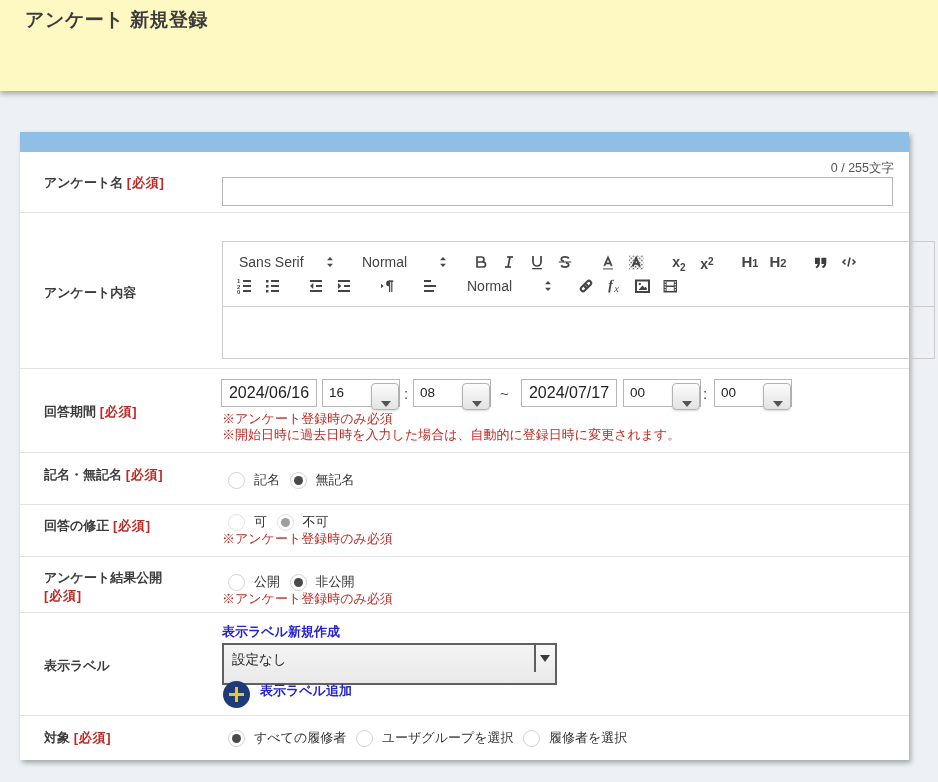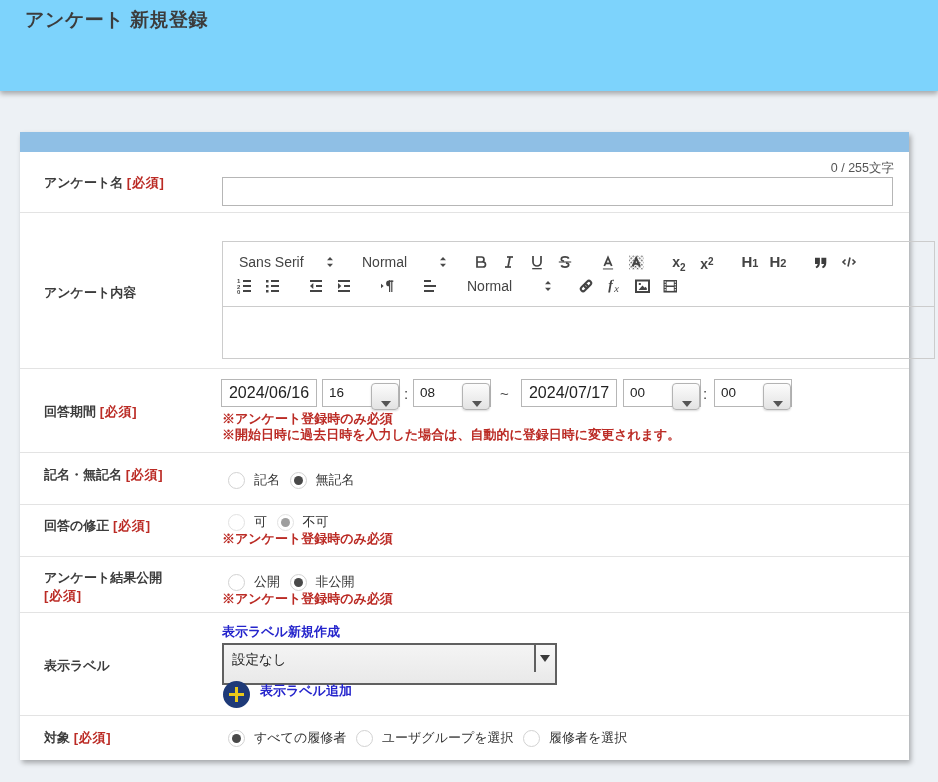--- a/index.html
+++ b/index.html
@@ -1,27 +1,27 @@
 <!DOCTYPE html>
 <html lang="ja"><head>
 <meta charset="utf-8">
 <style>
   * { margin:0; padding:0; box-sizing:border-box; }
   html,body { width:938px; height:782px; }
   body { font-family:"Liberation Sans", sans-serif; background:#edf1f5; position:relative; overflow:hidden; }
-  .hdr { position:absolute; left:0; top:0; width:938px; height:91px; background:#7dd3fc; box-shadow:0 3px 5px rgba(0,0,0,0.30); }
+  .hdr { position:absolute; left:0; top:0; width:938px; height:91px; background:#fef9c3; box-shadow:0 3px 5px rgba(0,0,0,0.30); }
   .hdr h1 { position:absolute; left:25px; top:7px; font-size:19px; font-weight:bold; color:#3c3c3c; letter-spacing:0.5px; }
   .hdr .warn { position:absolute; left:18px; top:46px; font-size:13px; font-weight:bold; color:#bb2b25; letter-spacing:0.08px; }
   .box { position:absolute; left:20px; top:132px; width:889px; height:628px; background:#fff; box-shadow:2px 3px 5px rgba(0,0,0,0.30); }
   .bluebar { position:absolute; left:0; top:0; width:889px; height:20px; background:#8fbfe5; }
   .sep { position:absolute; left:0; width:889px; height:1px; background:#e3e3e3; }
   .lbl { position:absolute; left:24px; font-size:13px; font-weight:bold; color:#3c3c3c; line-height:18px; }
   .req { color:#bb2b25; letter-spacing:0.8px; }
   .cnt { position:absolute; right:15px; font-size:12.5px; color:#555; }
-  .note { position:absolute; left:202px; font-size:13px; font-weight:bold; color:#bb2b25; line-height:15px; }
+  .note { position:absolute; left:202px; font-size:13px; font-weight:normal; color:#bb2b25; line-height:15px; }
   .link { font-size:13px; font-weight:bold; color:#2424cc; text-decoration:none; }
 
   
   .inp-name { position:absolute; left:202px; top:45px; width:671px; height:29px; border:1px solid #b6b6b6; background:#fff; }
 
   
   .dt { position:absolute; top:247px; height:28px; border:1px solid #b6b6b6; background:#fff; font-size:16px; color:#222; text-align:center; line-height:25px; }
   .spin { position:absolute; top:247px; width:78px; height:28px; border:1px solid #b6b6b6; background:#fff; font-size:13.5px; color:#222; line-height:26px; padding-left:6px; }
   .spin .btn { position:absolute; right:0px; top:3px; width:28px; height:27px; border:1px solid #b3b3b3; border-radius:4px; background:linear-gradient(#fcfcfc,#e3e3e3); box-shadow:0 1px 2px rgba(0,0,0,0.15); }
   .spin .btn::after { content:""; position:absolute; left:8.5px; top:17px; border:5px solid transparent; border-top:6px solid #555; }

